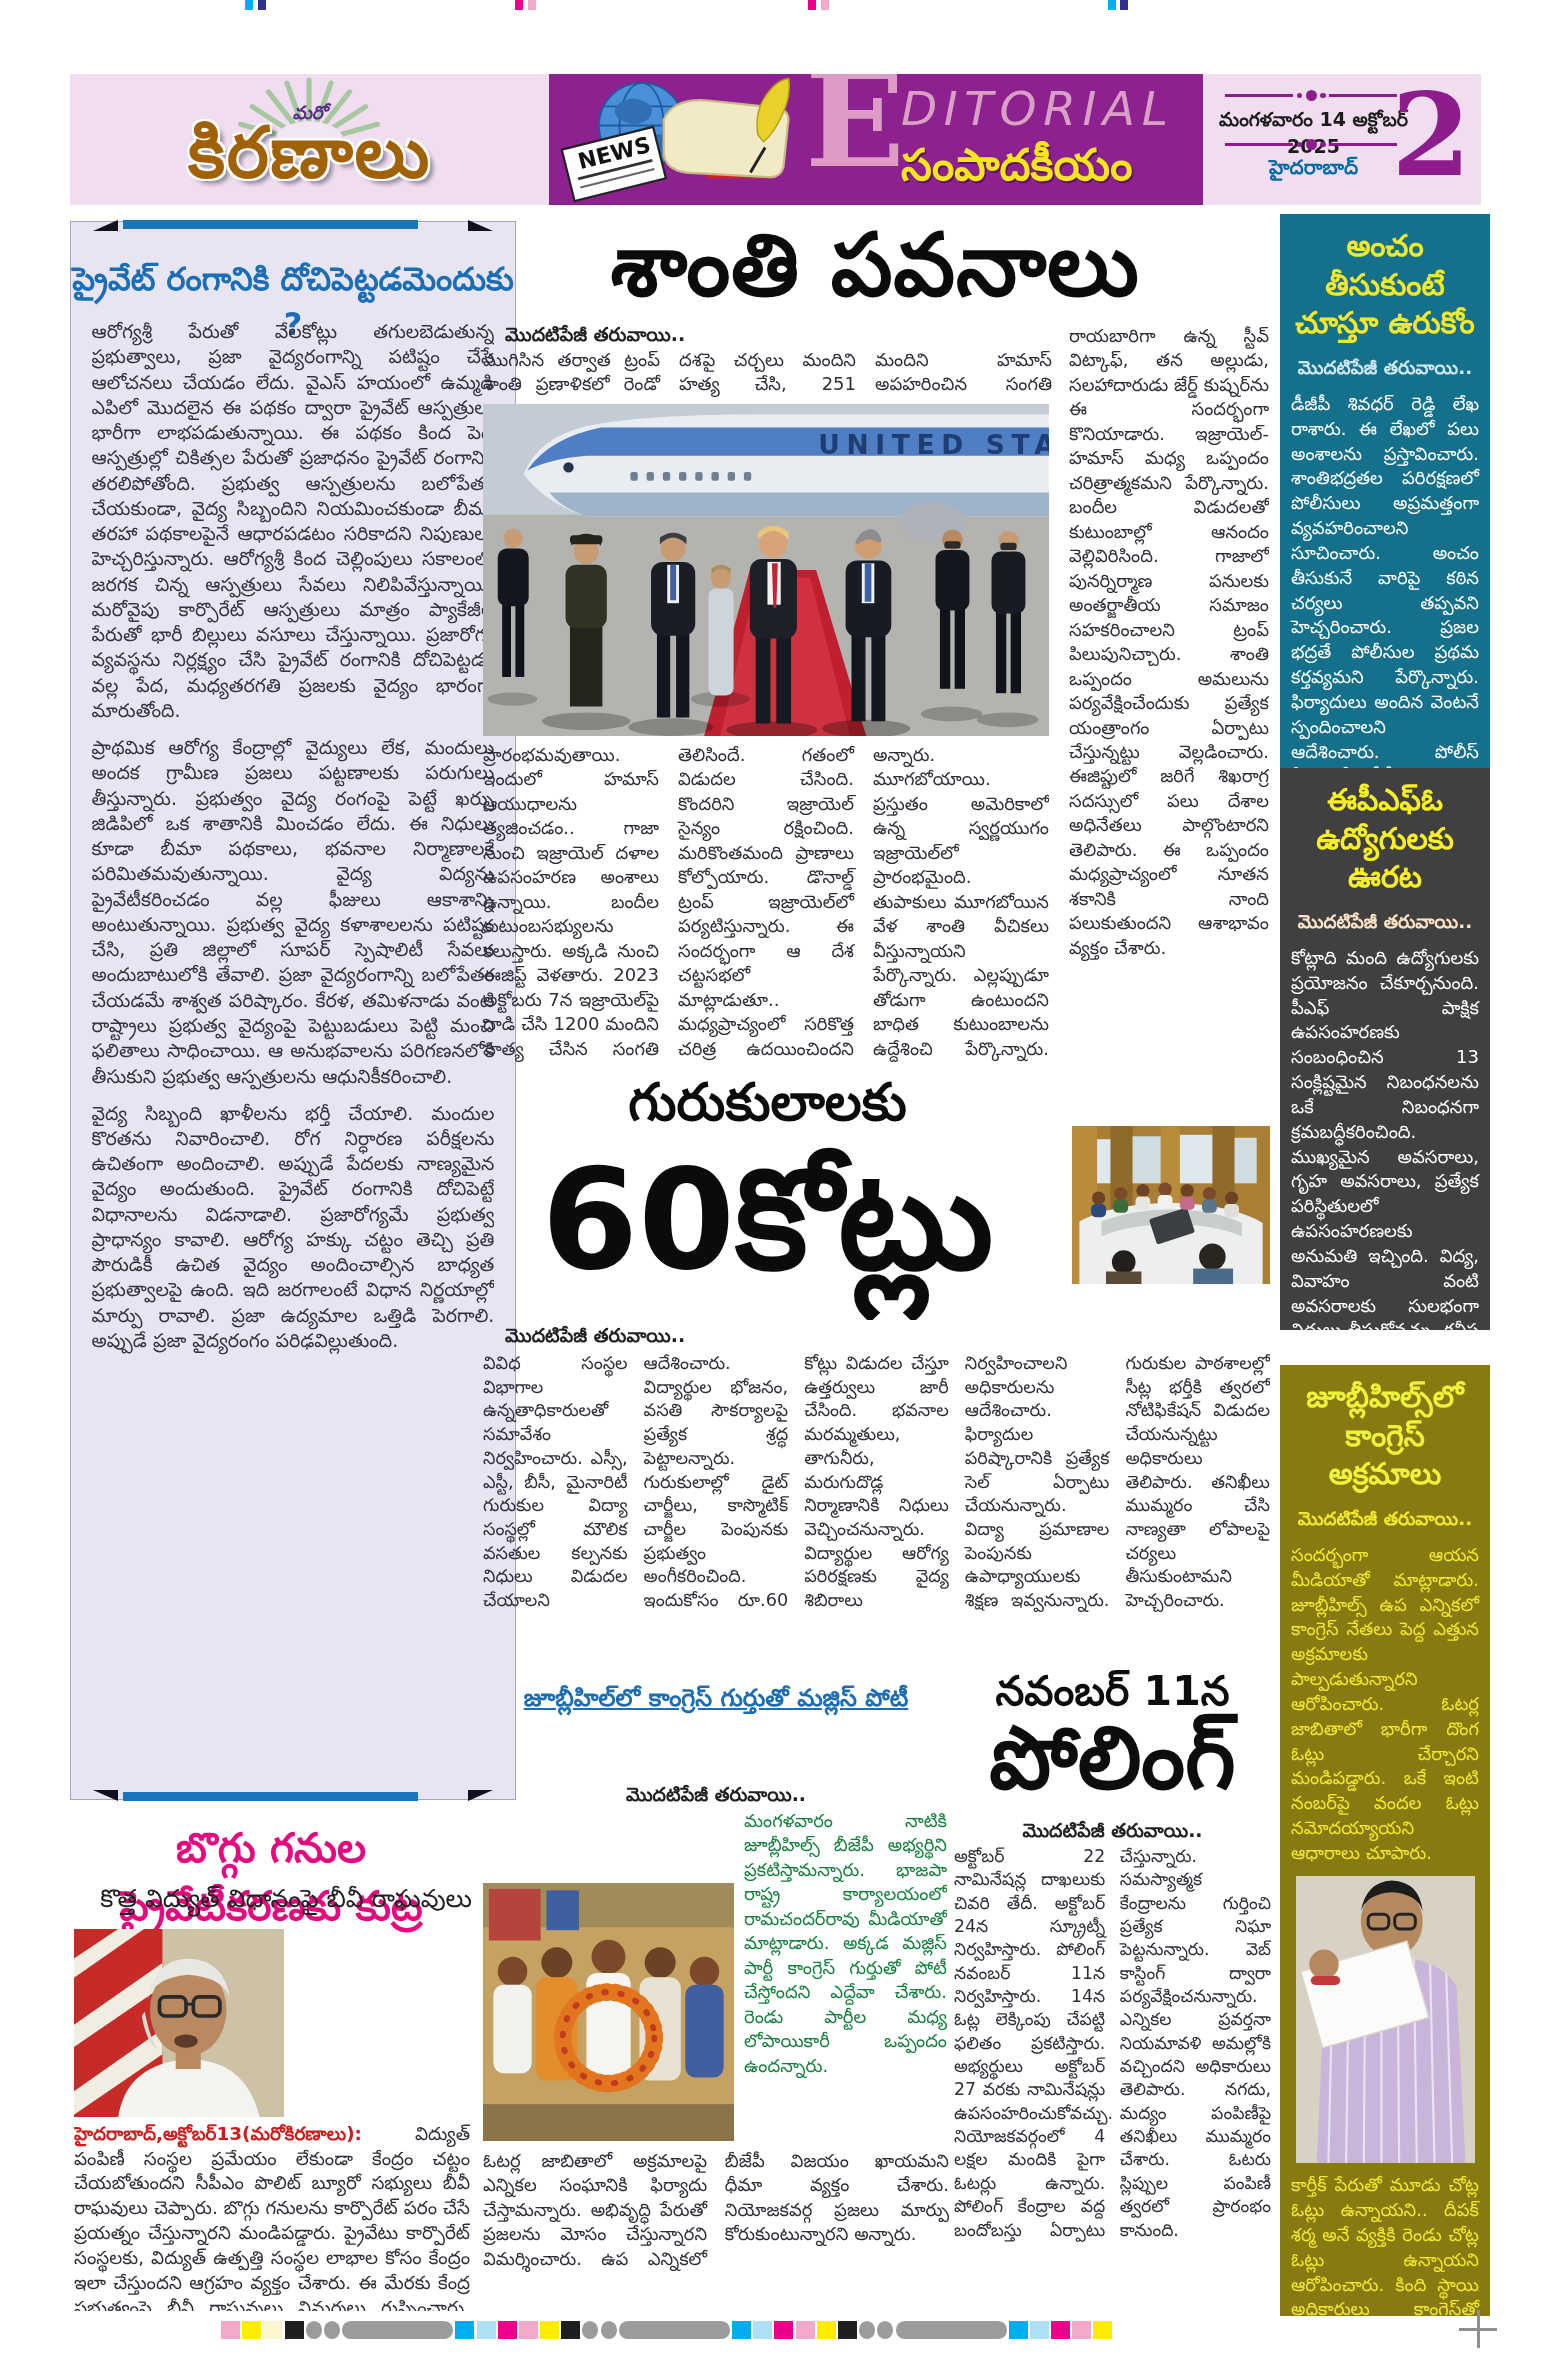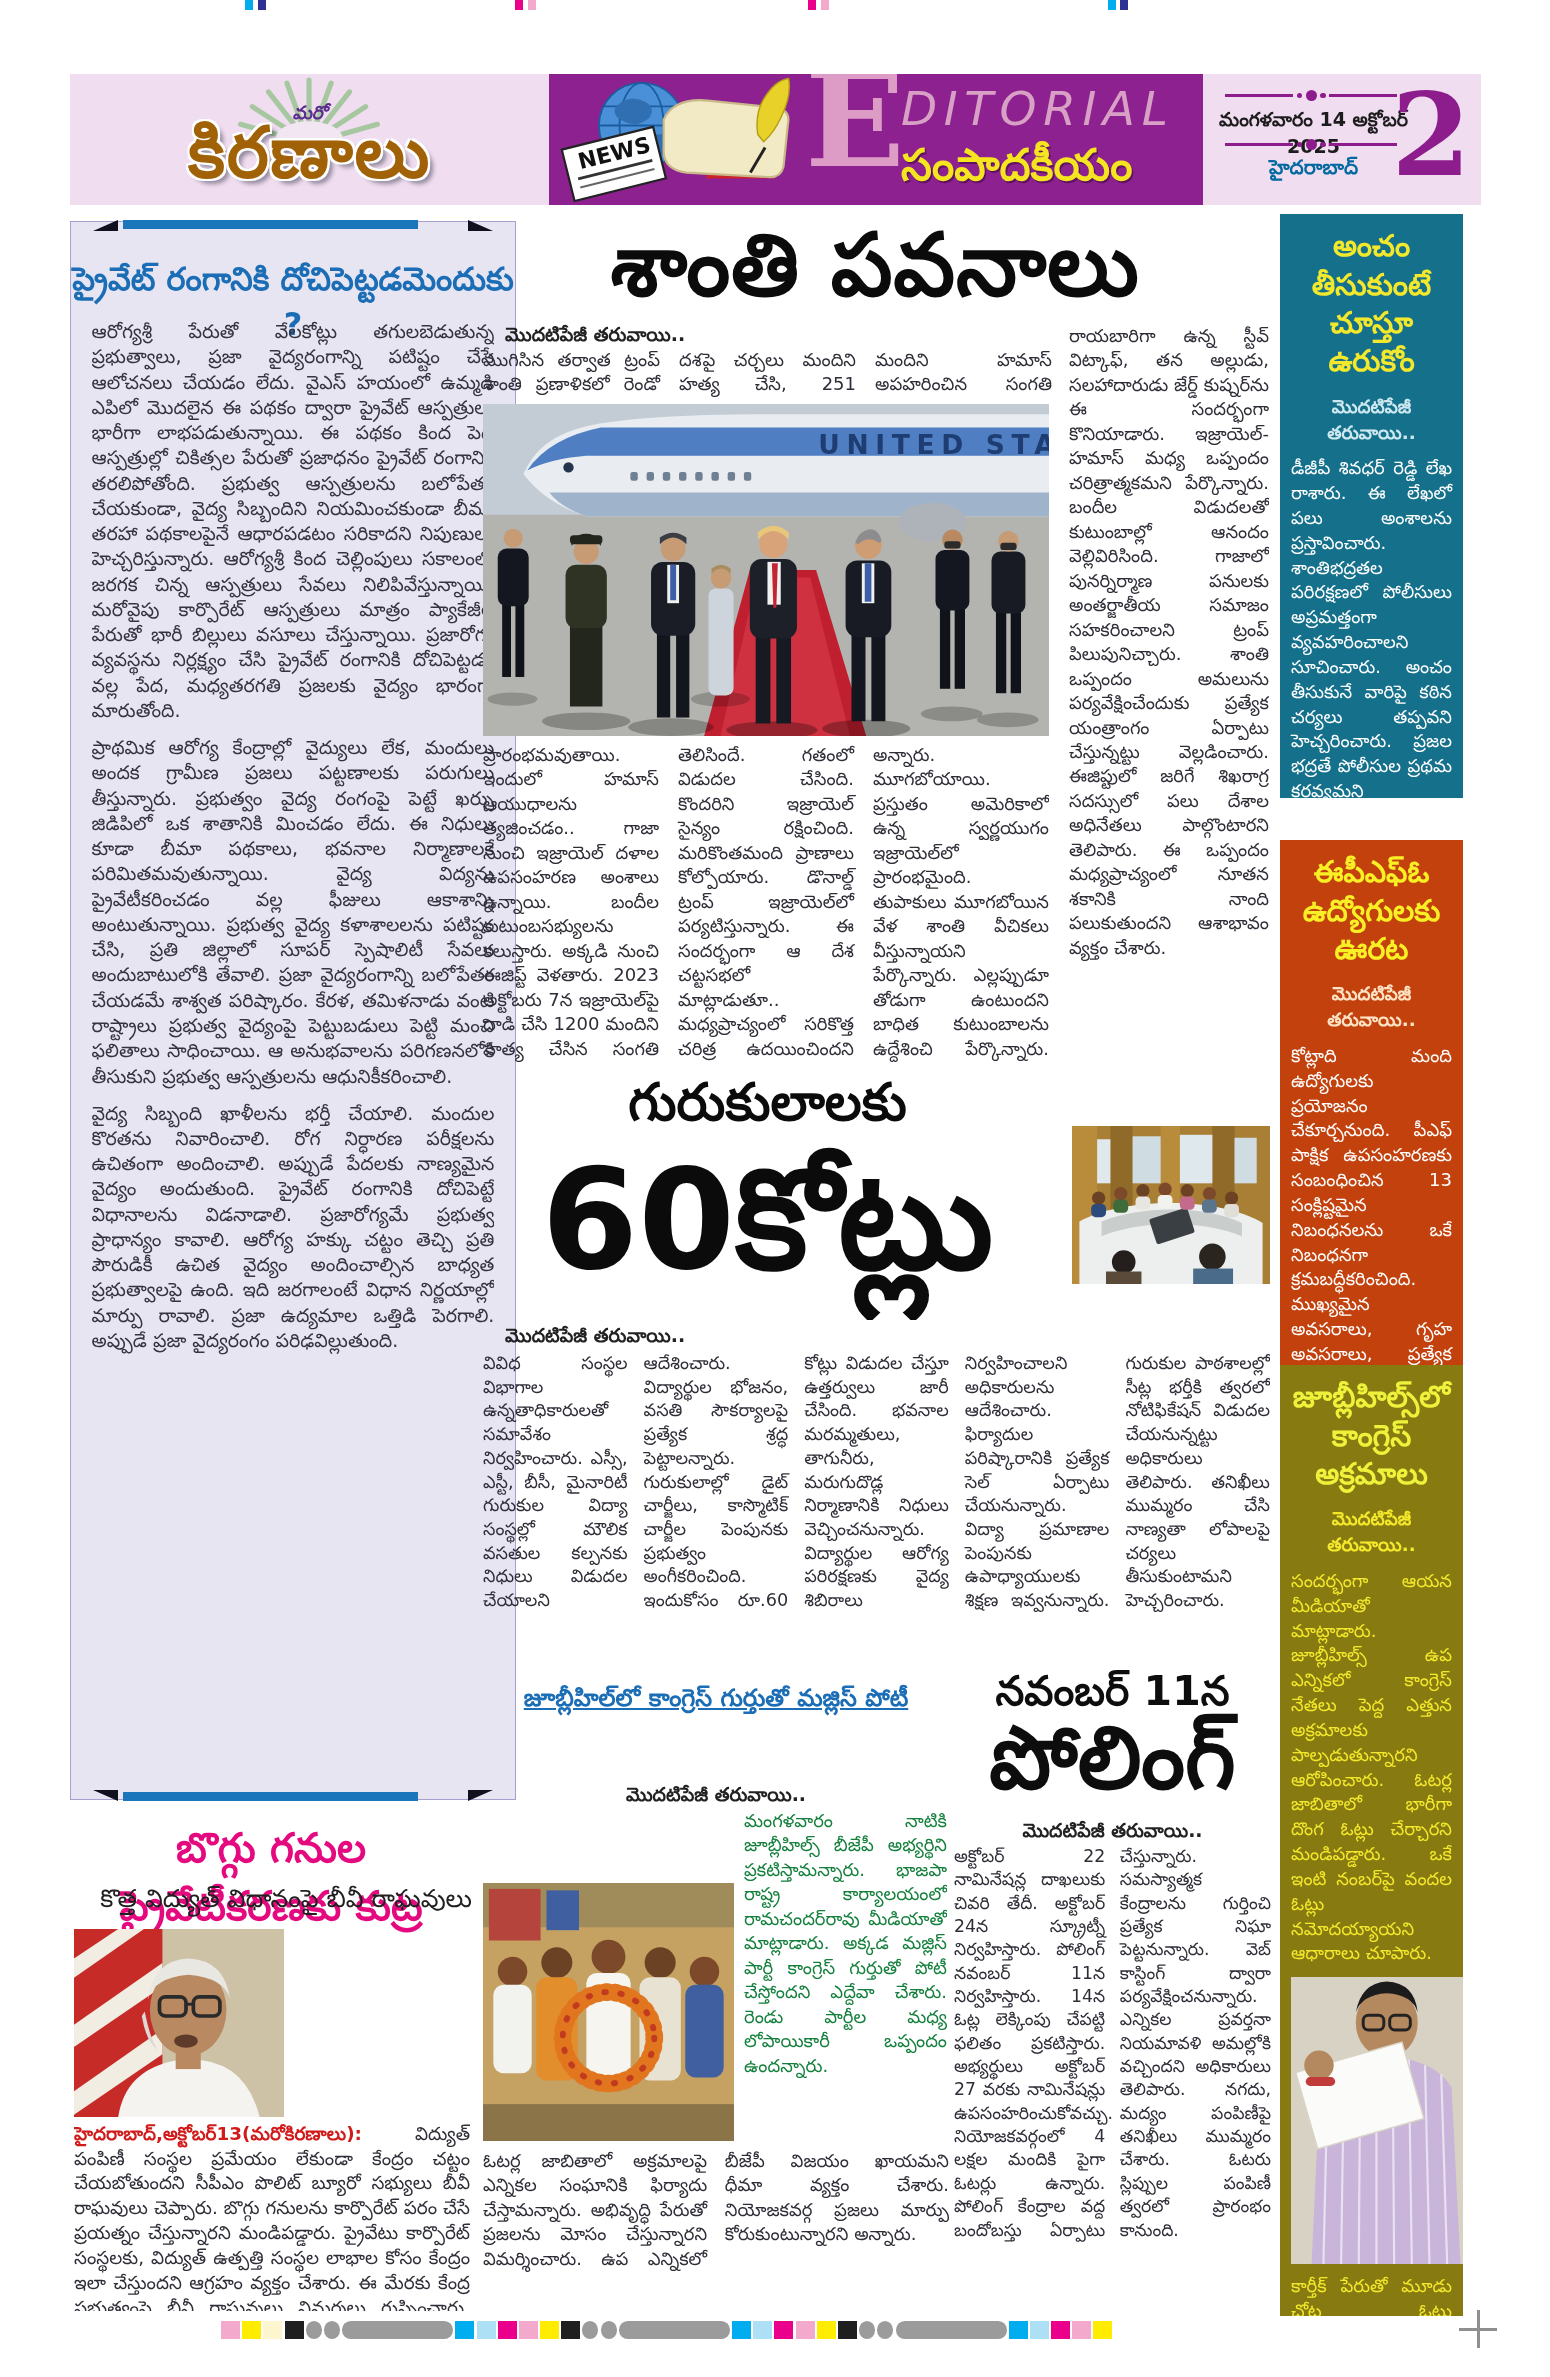--- a/index.html
+++ b/index.html
@@ -77,23 +77,23 @@
              font-size:17.3px;line-height:1.35;color:#2e2e38;overflow:hidden;}
 
   
   .coal-headline{left:70px;top:1824px;width:402px;font-size:41px;font-weight:700;color:#e5097f;}
   .coal-subhead{left:70px;top:1884px;width:402px;font-size:25px;font-weight:500;color:#202020;text-align:right;}
   .coal-body{left:74px;top:1925px;width:396px;height:386px;font-size:18.4px;line-height:1.35;color:#2e2e38;overflow:hidden;}
   .coal-body .dateline{color:#d11a1a;font-weight:700;}
   .raghavulu-photo{float:left;width:210px;height:188px;margin:4.4px 11.8px 4.4px 0;}
 
   
-  .sidebox{left:1280px;width:183px;box-sizing:border-box;padding:13.3px 11px;overflow:hidden;}
+  .sidebox{left:1280px;width:210px;box-sizing:border-box;padding:13.3px 11px;overflow:hidden;}
   .box1{top:214px;height:584px;background:#15708c;}
-  .box2{top:840px;height:562px;background:#c2410c;}
+  .box2{top:768px;height:562px;background:#404040;}
   .box3{top:1365px;height:951px;background:#867a10;}
   .sidebox .headline{font-size:30px;line-height:1.28;font-weight:700;text-align:center;}
   .box1 .headline{color:#f3e82b;}
   .box2 .headline{color:#f8ef25;}
   .box3 .headline{color:#eef23a;}
   .sidebox .continued{display:block;text-align:center;margin:14.7px 0 8.8px 0;font-size:18.4px;}
   .box1 .continued{color:#cde8ef;}
   .box2 .continued{color:#ffe3c4;}
   .box3 .continued{color:#f3e82b;}
   .sidebox .body{font-size:18px;line-height:1.38;text-align:justify;}

